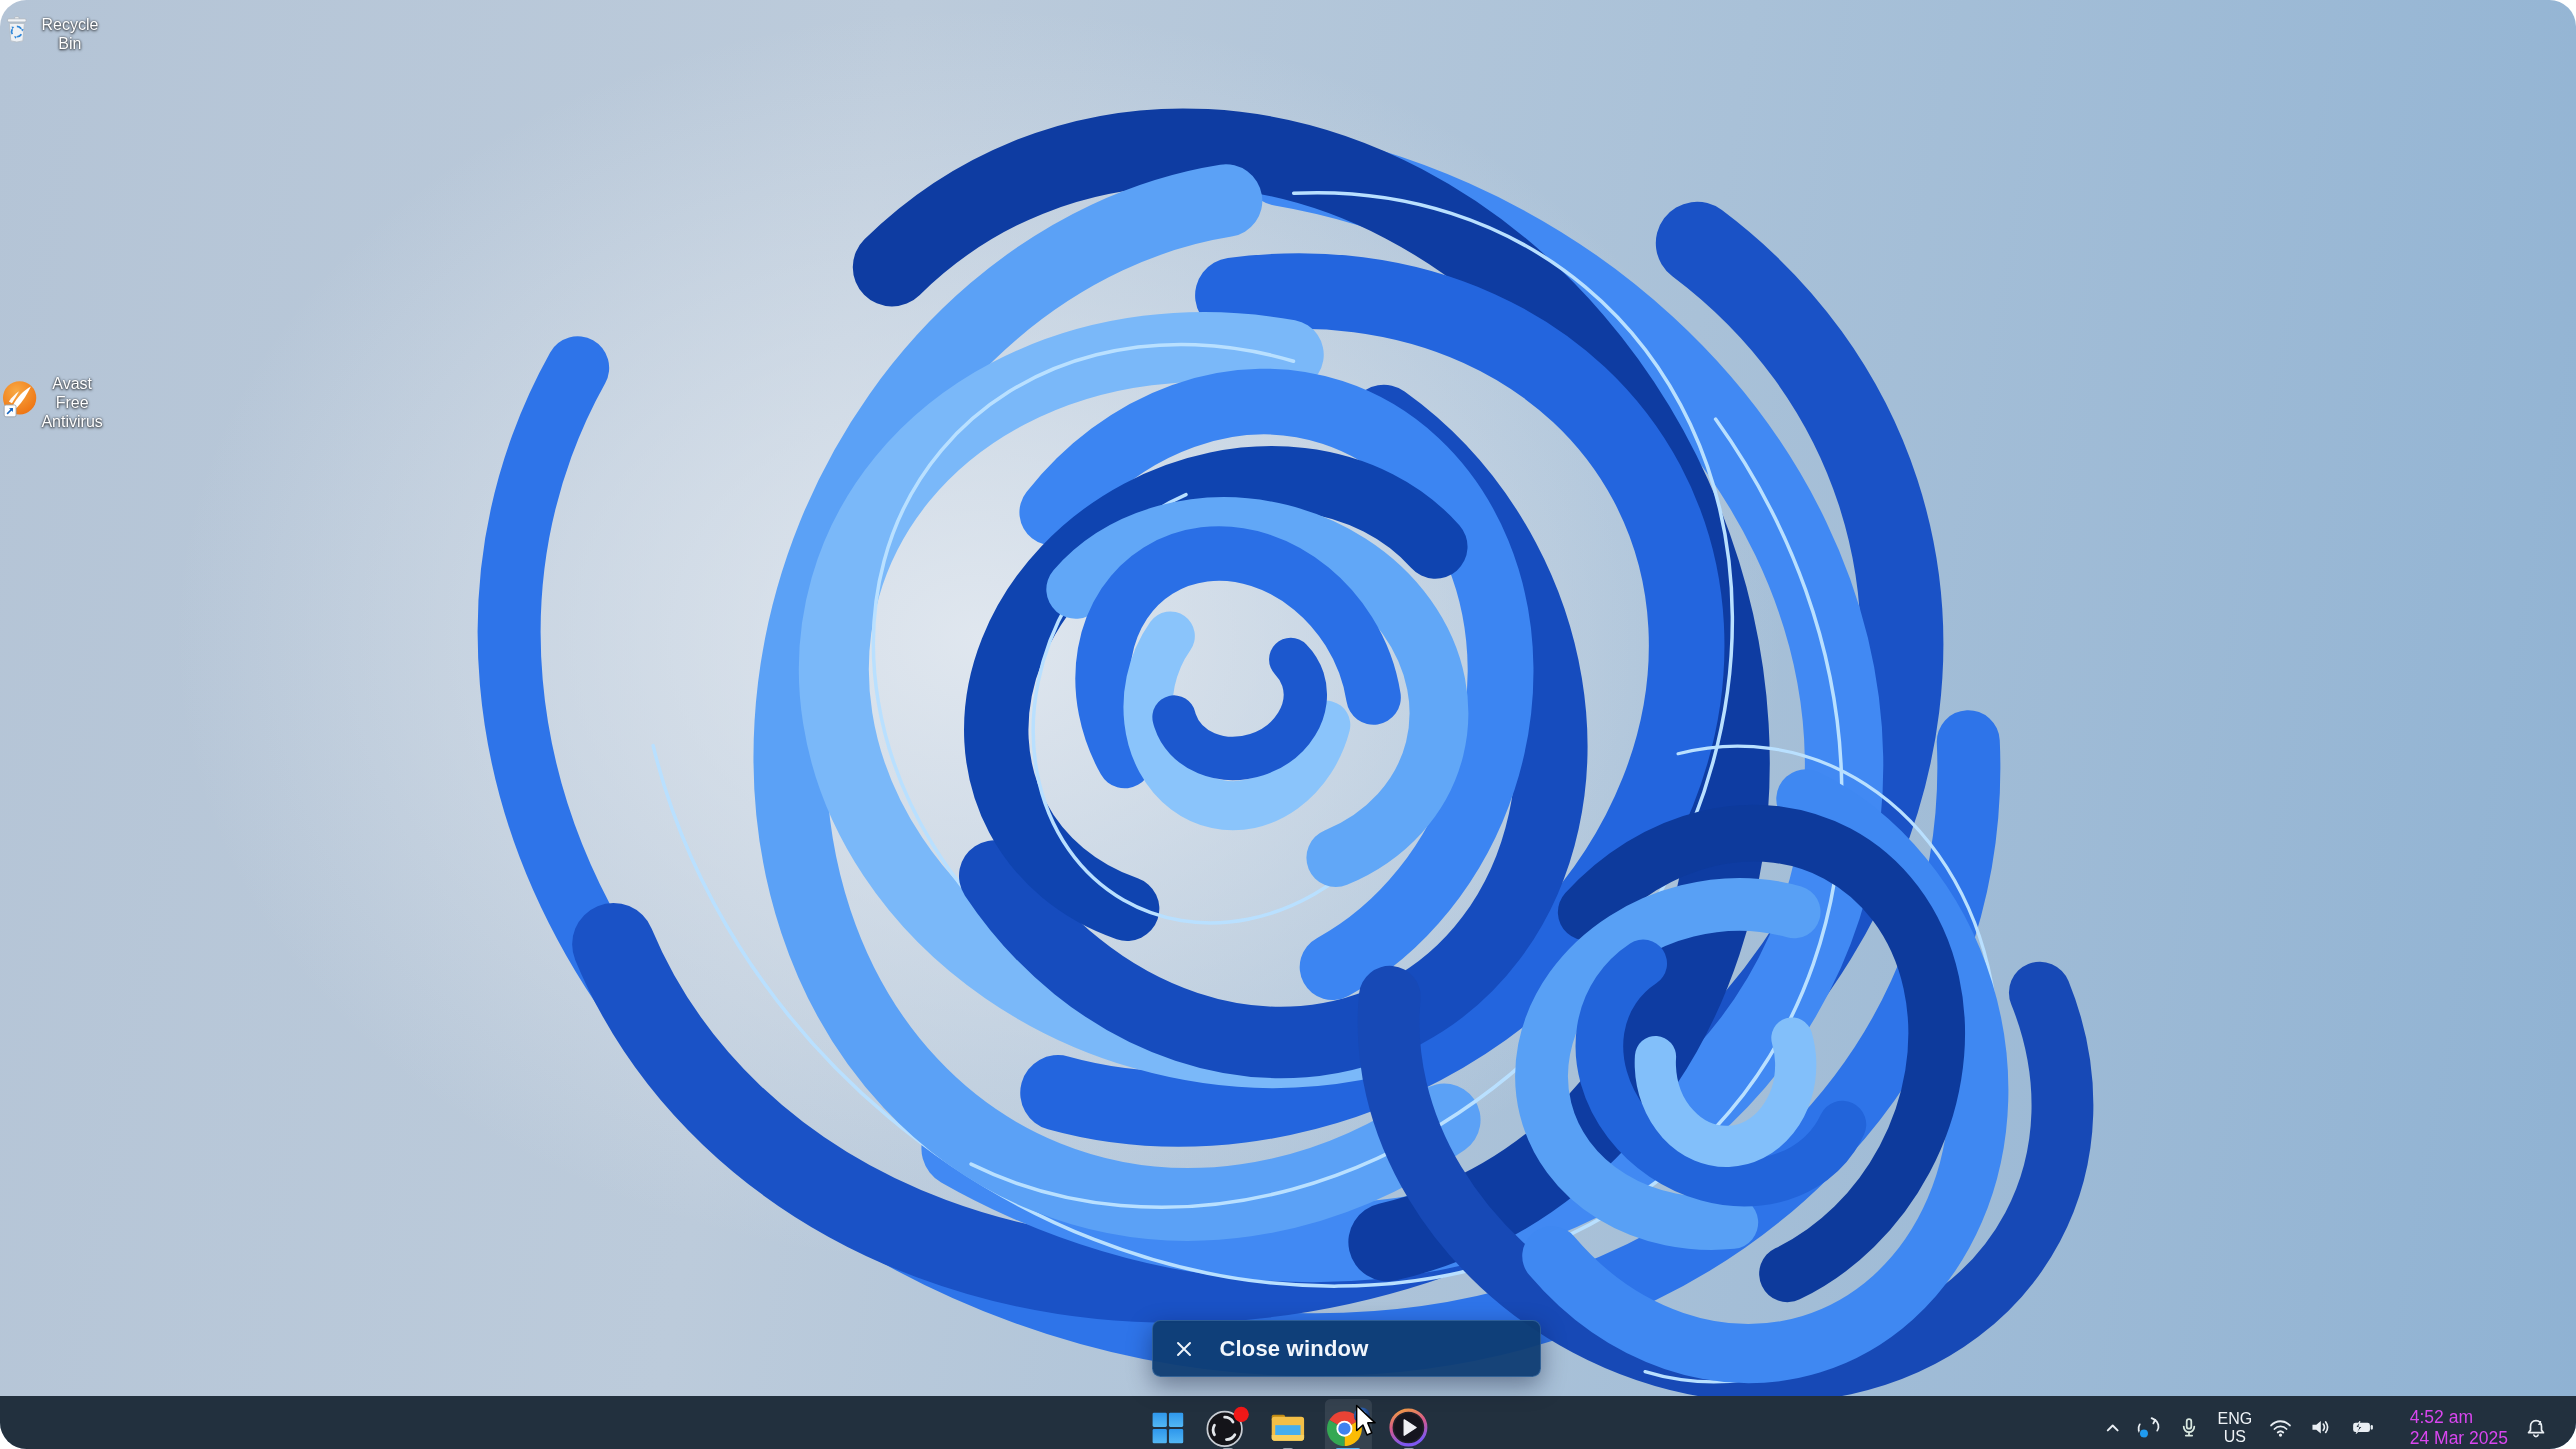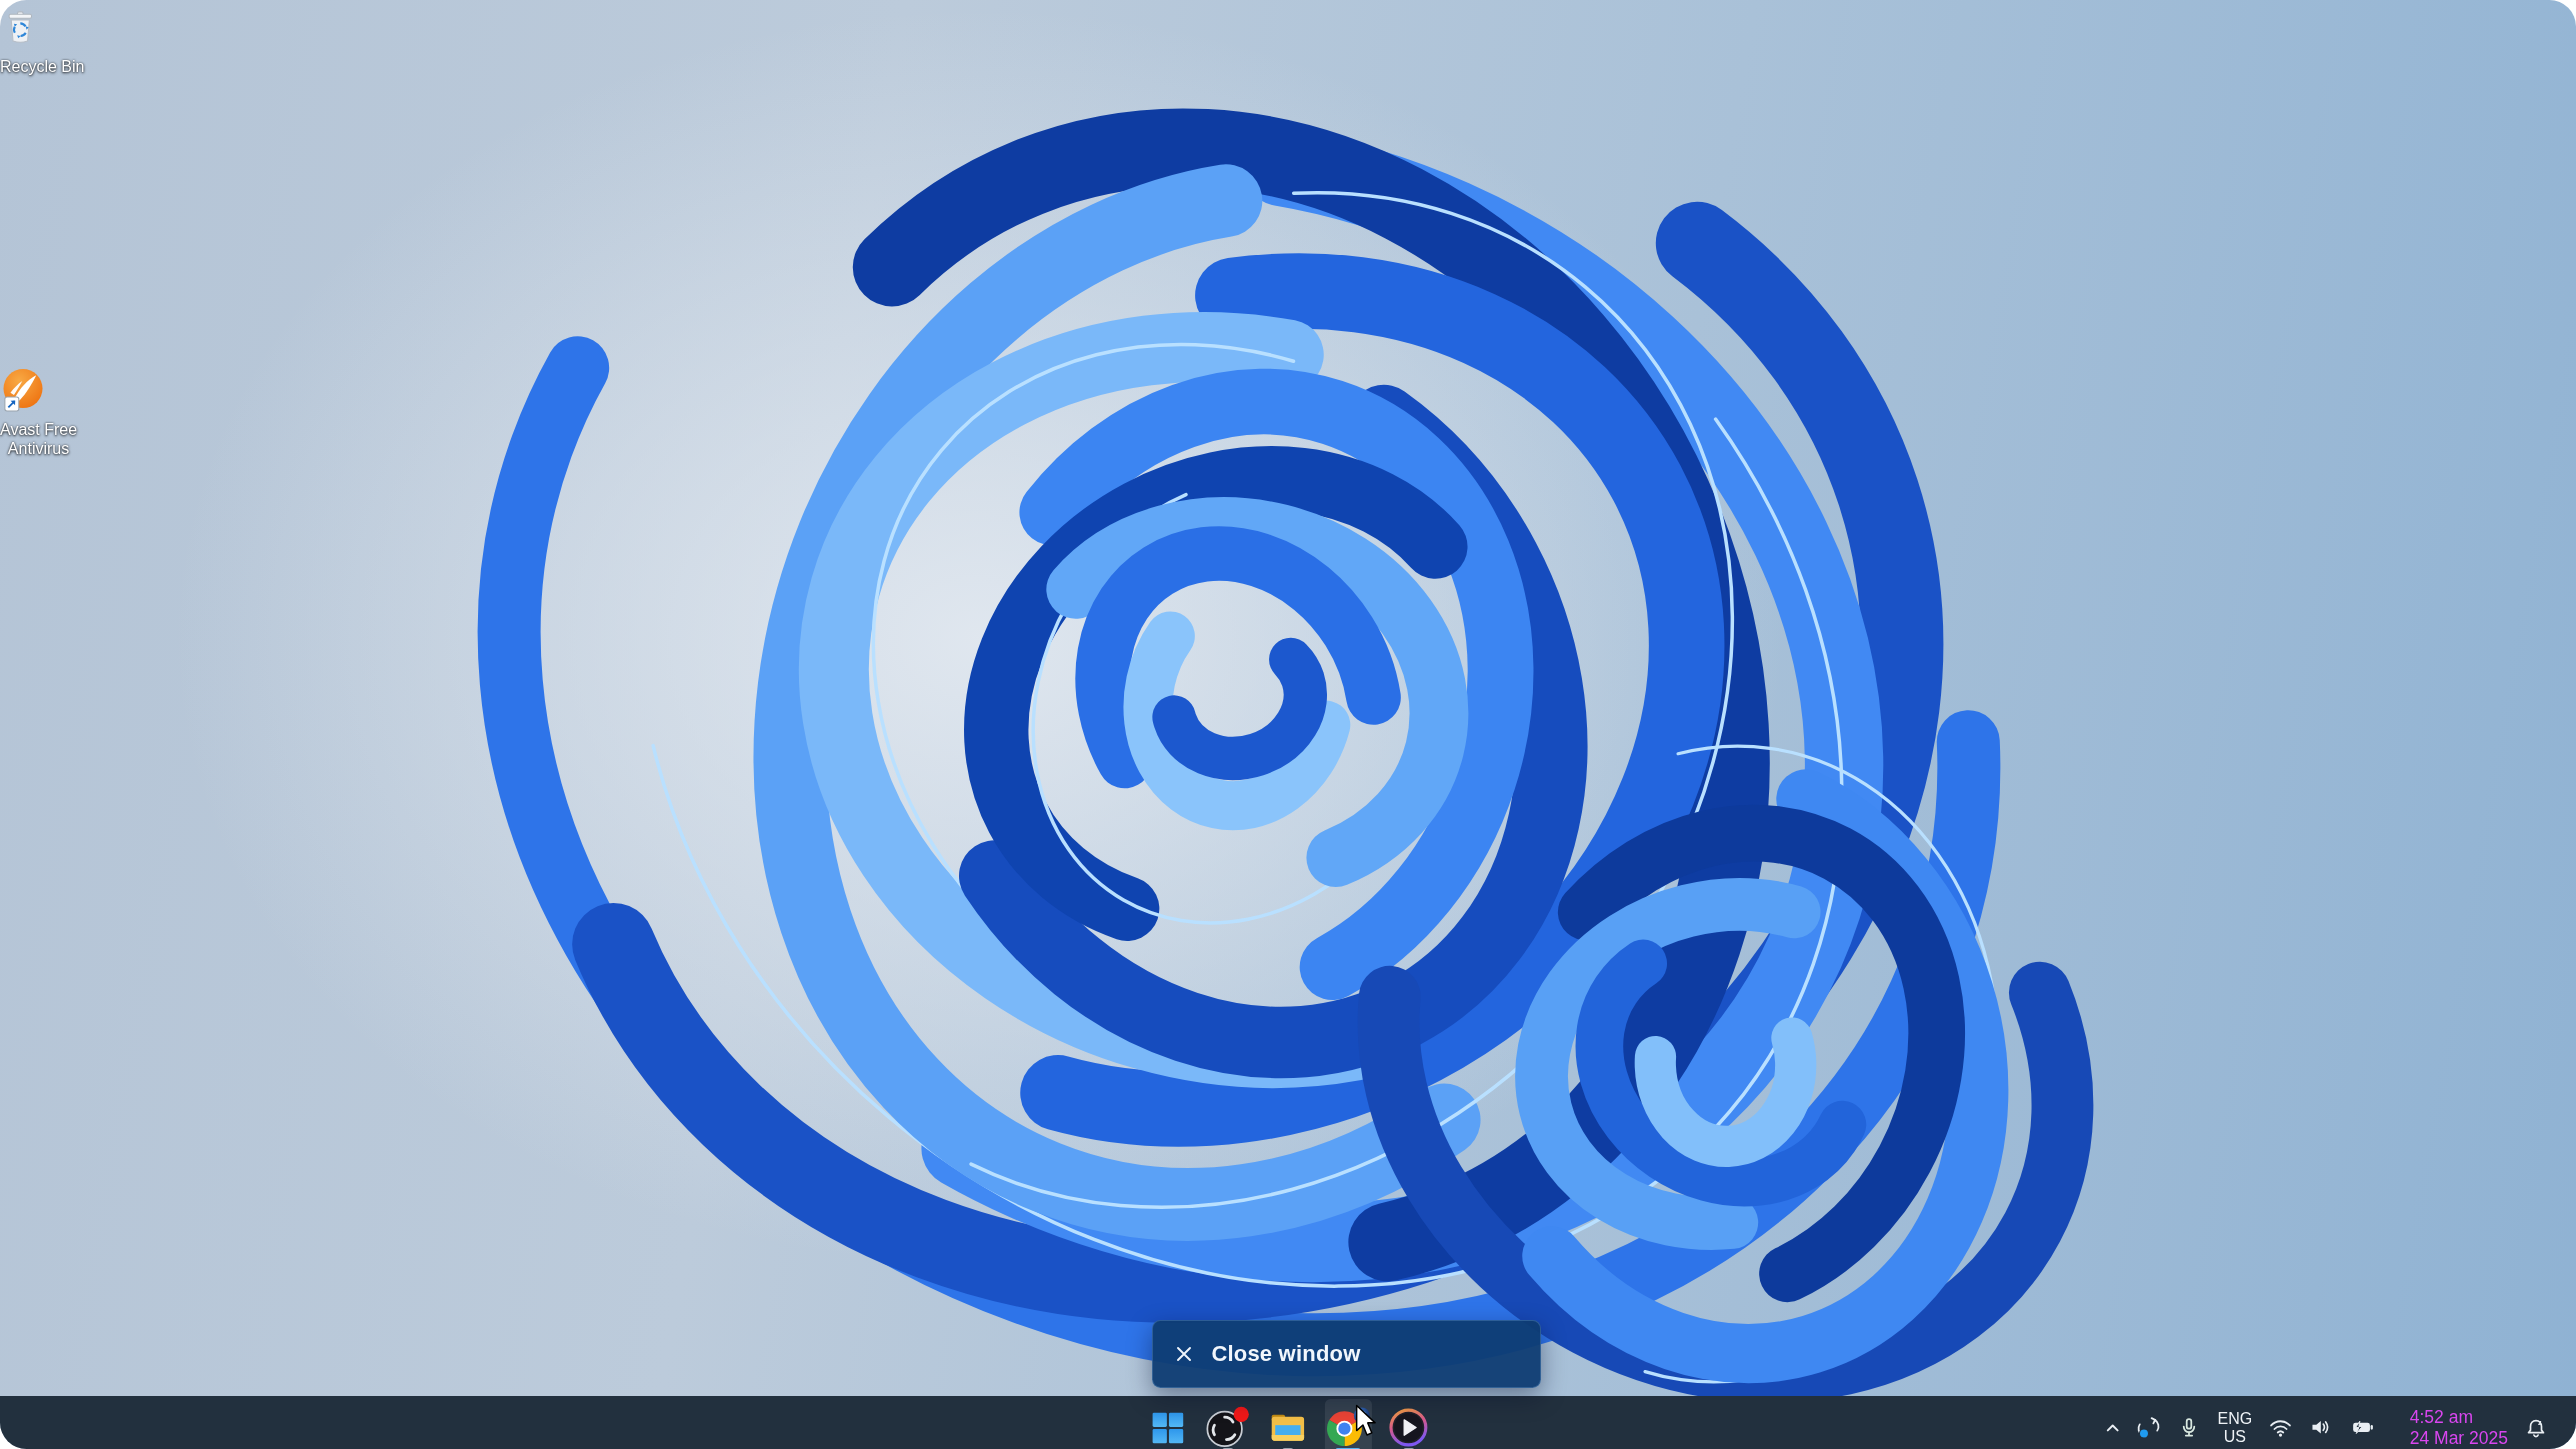--- a/index.html
+++ b/index.html
@@ -9,34 +9,34 @@
     border-radius:26.6px;
     font-family:"Liberation Sans",sans-serif;
     background:
       radial-gradient(ellipse 1120px 875px at 38% 44%, rgba(228,234,241,.9), rgba(228,234,241,0) 72%),
       linear-gradient(100deg,#b4c4d6 0%,#bccbdb 32%,#a9c1d8 62%,#8fb2d3 100%);
   }
   .bloom{position:absolute;left:336px;top:84px;z-index:1;}
   .bloom ellipse{fill:none;stroke-linecap:round;}
 
   
-  .dicon{position:absolute;width:105px;display:flex;flex-direction:column;align-items:flex-start;z-index:2;cursor:default;}
+  .dicon{position:absolute;width:105px;display:flex;flex-direction:row;align-items:center;z-index:2;cursor:default;}
   .dicon .lbl{margin-top:7px;color:#fff;font-size:16px;line-height:19px;text-align:center;
     text-shadow:0 1.4px 2.8px rgba(0,0,0,.85),0 0 2.1px rgba(0,0,0,.55);}
   #icon-recycle{left:0px;top:8.4px;}
   #icon-avast{left:0px;top:367px;}
 
   
   .jumplist{
-    position:absolute;left:1152px;top:1320px;width:389px;height:68px;z-index:6;
+    position:absolute;left:1152px;top:1320px;width:389px;height:57px;z-index:6;
     background:rgba(14,60,115,.95);
     border:0.7px solid rgba(140,190,240,.25);
     border-radius:8.4px;
     box-shadow:0 8.4px 24px rgba(0,10,40,.4);
-    display:flex;align-items:center;gap:18px;padding:0 22.4px;
+    display:flex;align-items:center;gap:26px;padding:0 22.4px;
   }
   .jumplist .jl-label{color:#f1f6fc;font-size:22px;font-weight:600;letter-spacing:0.2px;}
 
   
   .taskbar{position:absolute;left:0;top:1396px;width:2576px;height:63px;background:#22303e;z-index:5;}
   .tb-center{position:absolute;left:50%;top:0;height:100%;transform:translateX(-50%);
     display:flex;align-items:center;gap:13.3px;}
   .tb-btn{position:relative;width:47px;height:57px;display:flex;align-items:center;justify-content:center;border-radius:5.6px;}
   .tb-btn.hovered{background:rgba(255,255,255,.09);}
   .pill{position:absolute;bottom:2.8px;left:50%;transform:translateX(-50%);height:4.9px;border-radius:2.8px;}

